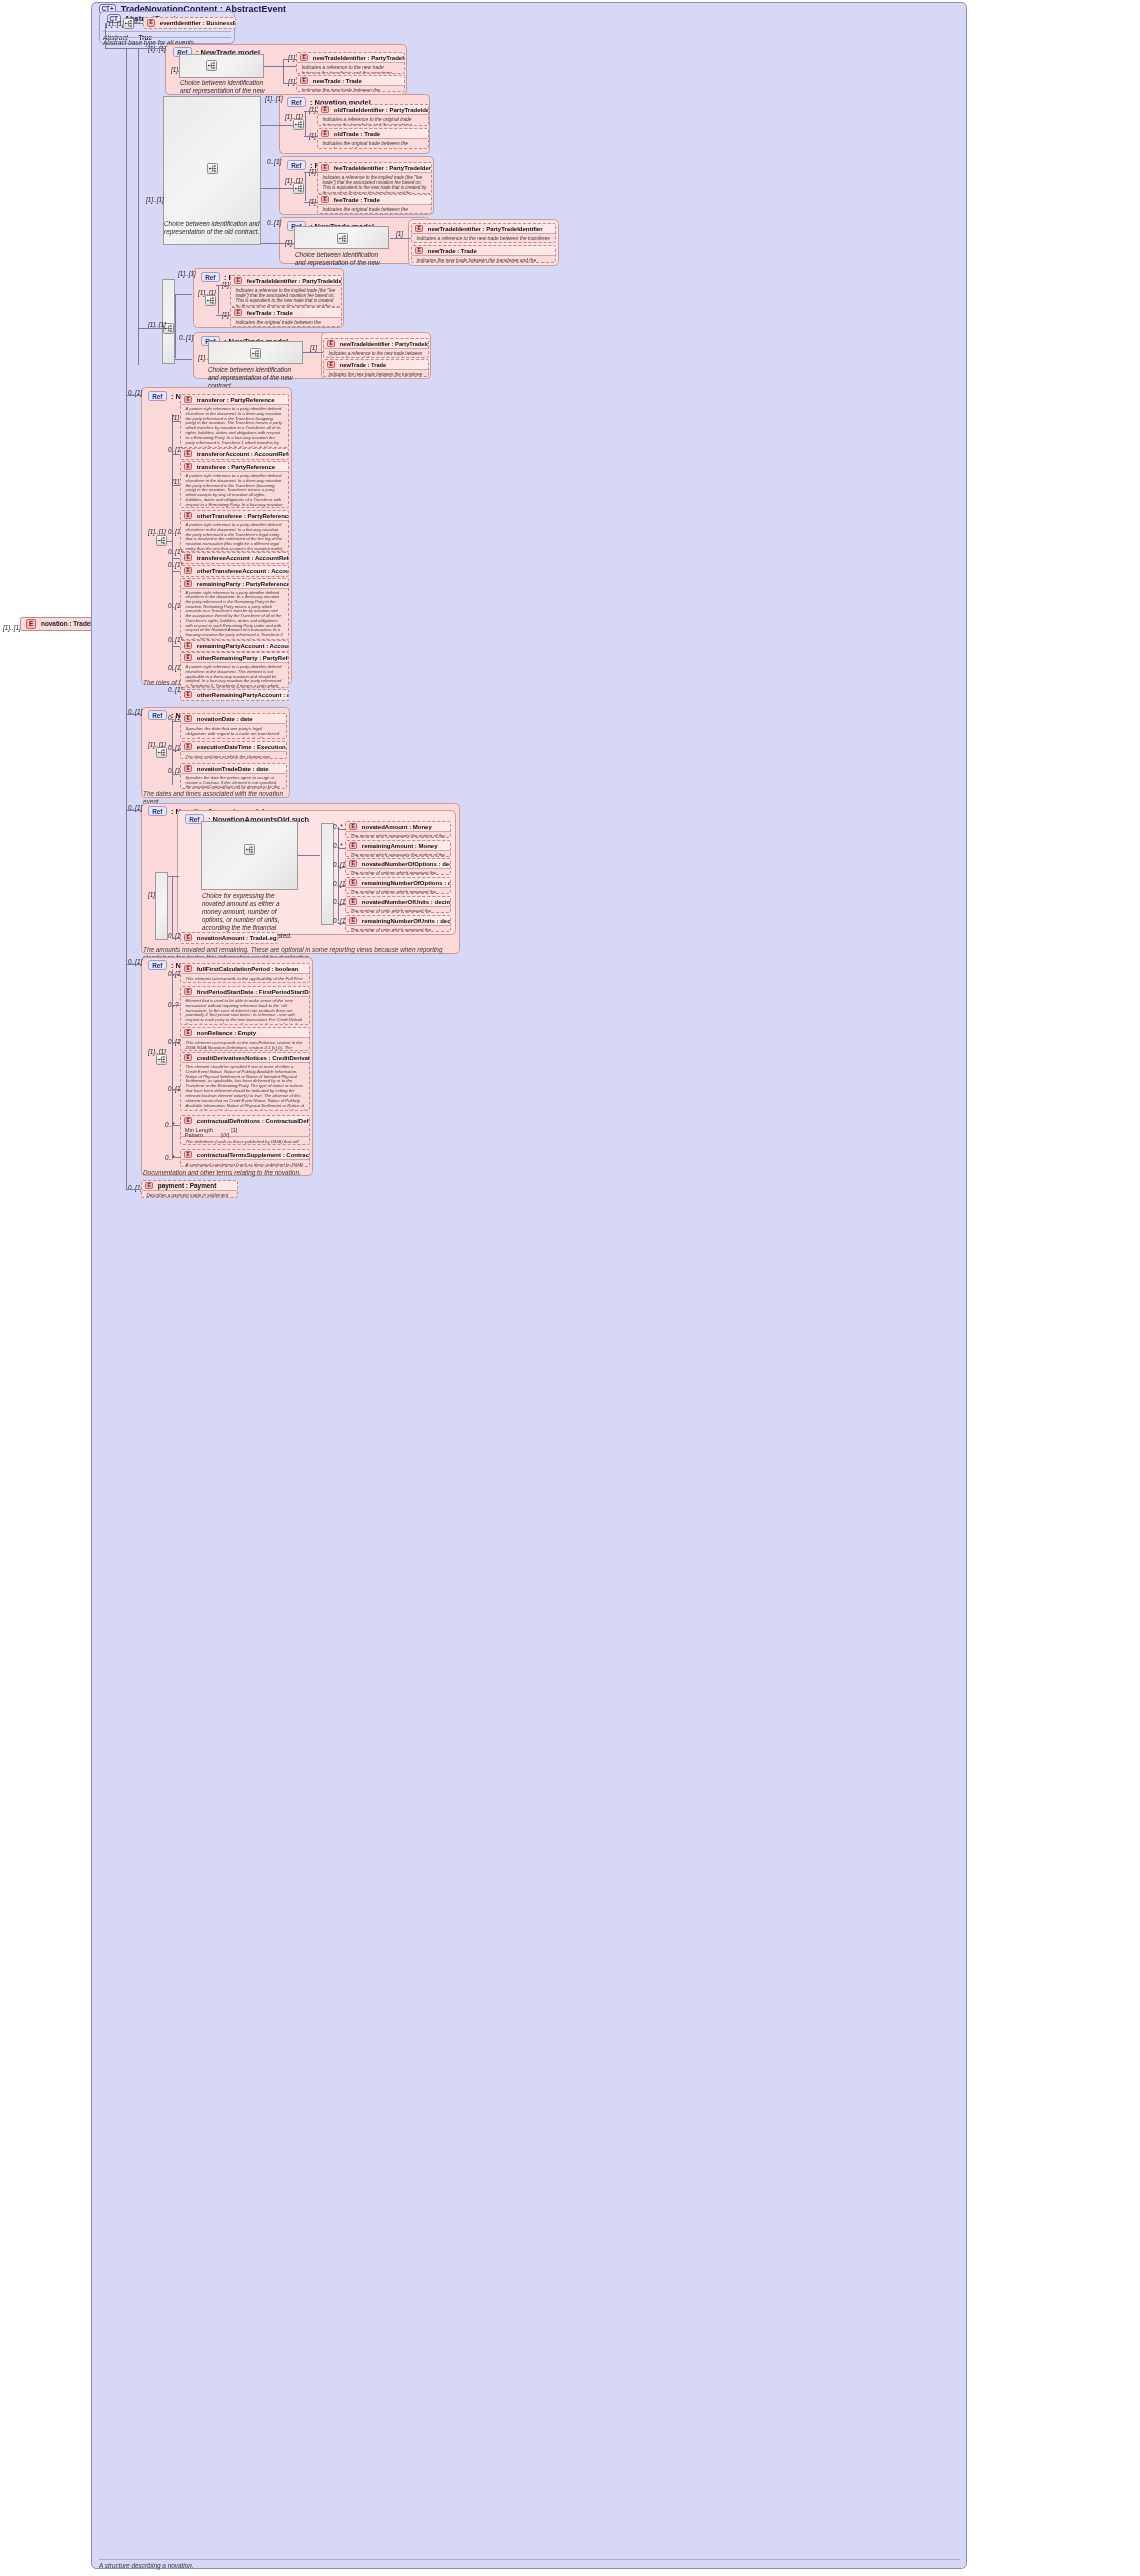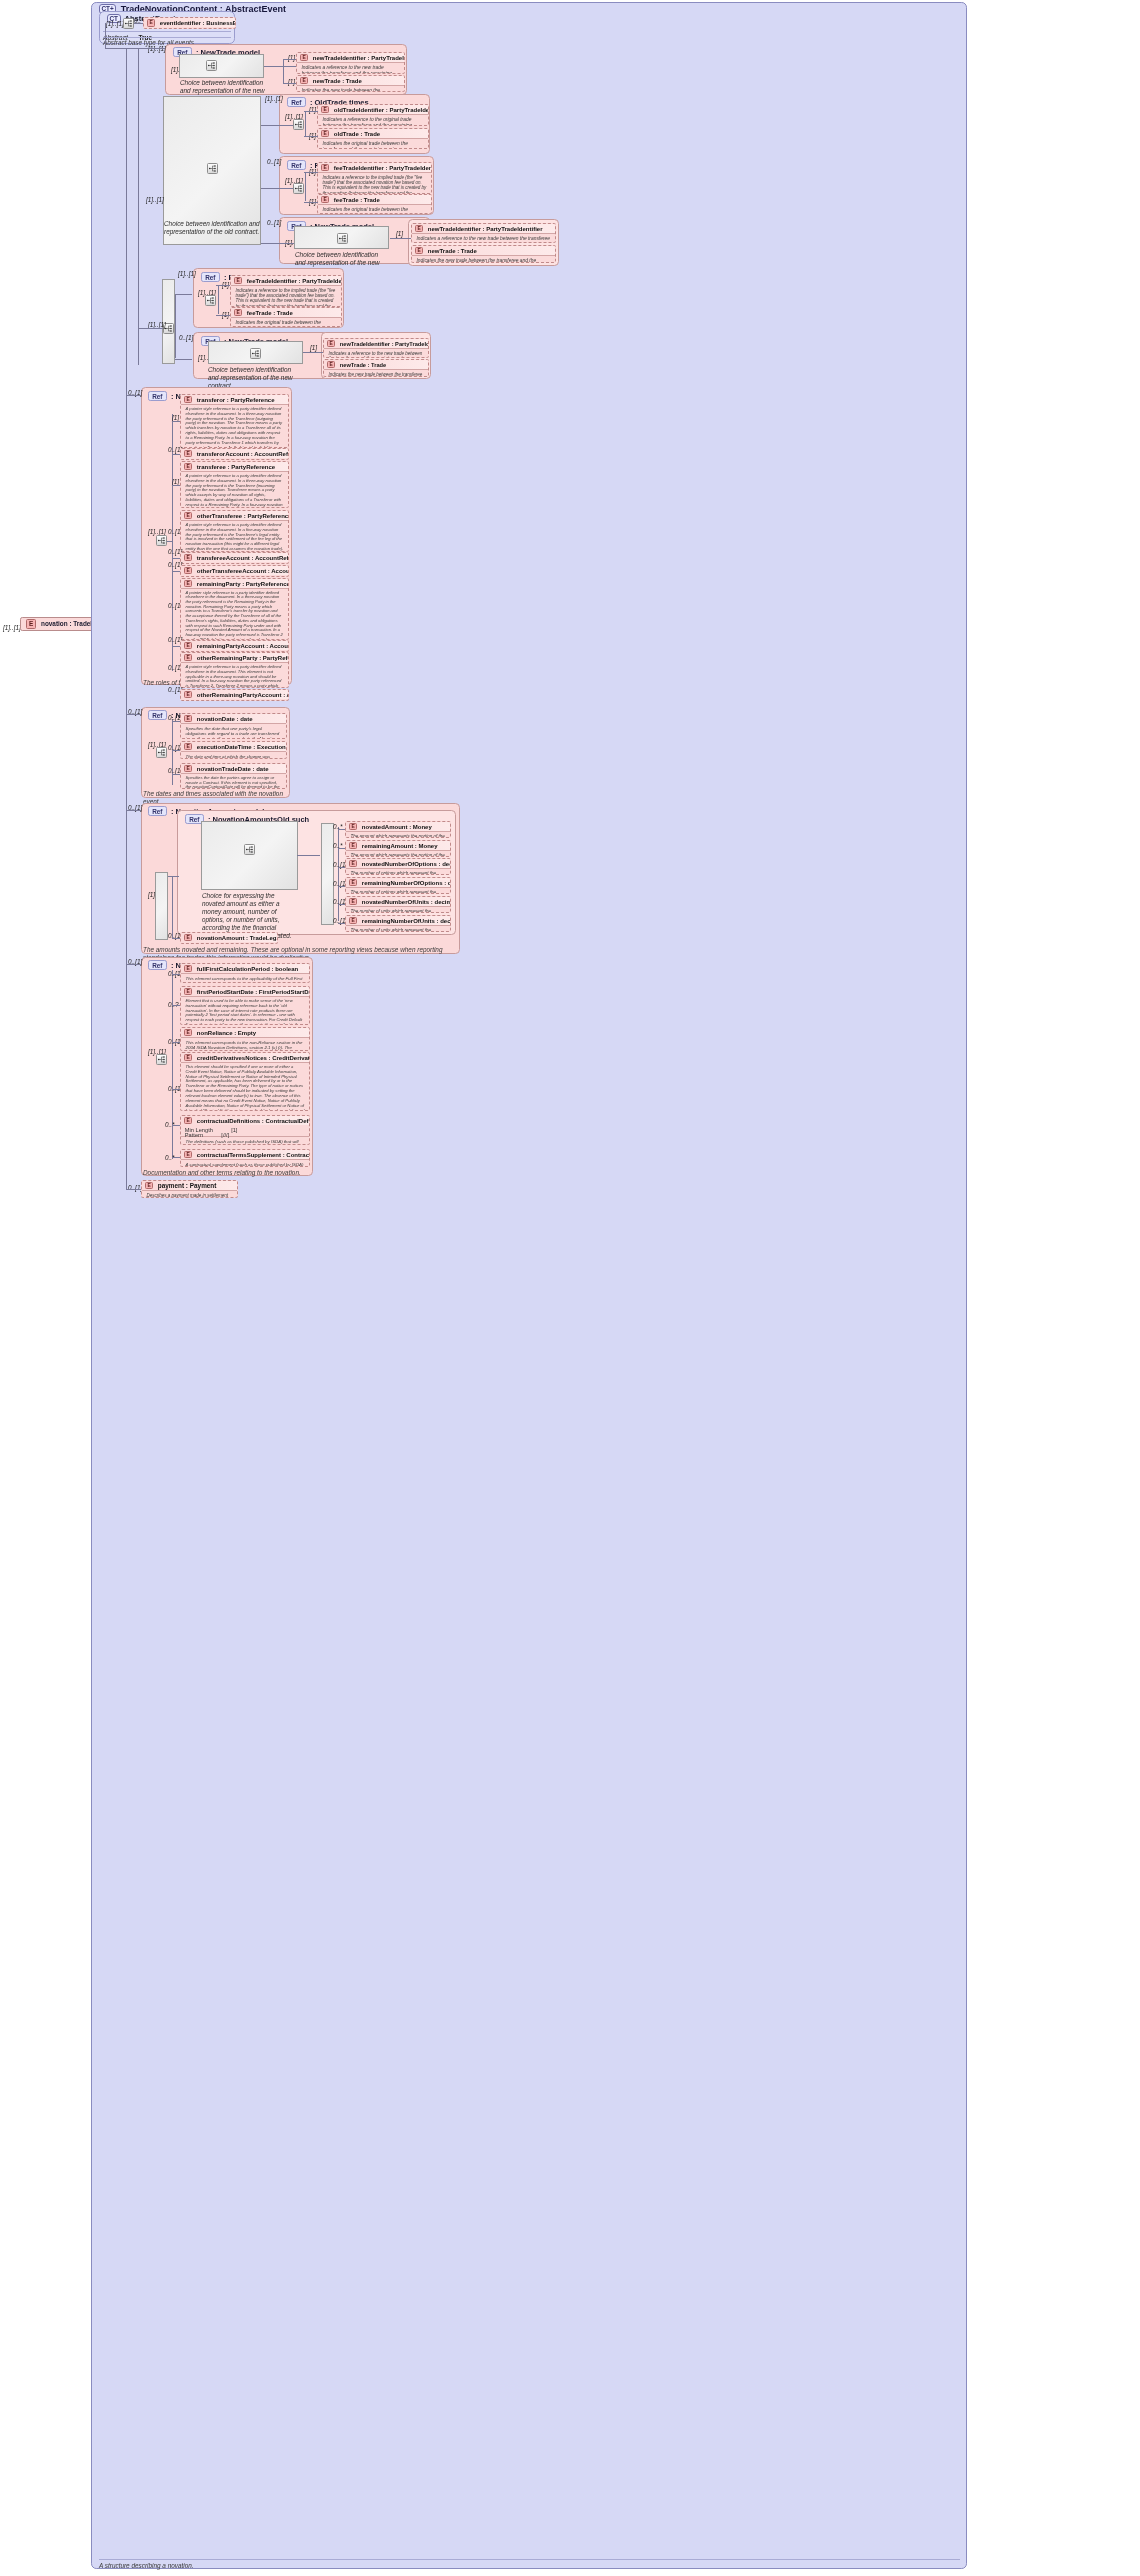--- a/index.html
+++ b/index.html
@@ -274,21 +274,21 @@
         <circle cx="11.6" cy="11.6" r="1.3"></circle>
       </g>
     </svg>
 </div>
 <div class="ghost-note" style="left:164px;top:220px;width:97px;">Choice between identification and representation of the old contract.</div>
 <div class="card" style="left:146px;top:196px;">[1]..[1]</div>
 
 <div class="model-box" style="left:279px;top:94px;width:151px;height:60px;"></div>
 <div class="hdr small" style="position:absolute;left:282px;top:95px;">
   <span class="badge ref">Ref</span>
-  <span>: OldTrade.times</span>
+  <span>: Novation.model</span>
 </div>
 <div class="card" style="left:265px;top:95px;">[1]..[1]</div>
 <div class="card" style="left:285px;top:113px;">[1]..[1]</div>
 <div class="comp" style="left:293px;top:119px;width:10.6px;height:10.6px;">
   <svg width="9" height="9" viewBox="0 0 15 15">
       <g fill="#222">
         <circle cx="3" cy="7.5" r="1.3"></circle>
         <rect x="4" y="7.2" width="3" height="0.8"></rect>
         <rect x="7" y="3" width="0.8" height="9"></rect>
         <rect x="7.8" y="3" width="3" height="0.8"></rect>

